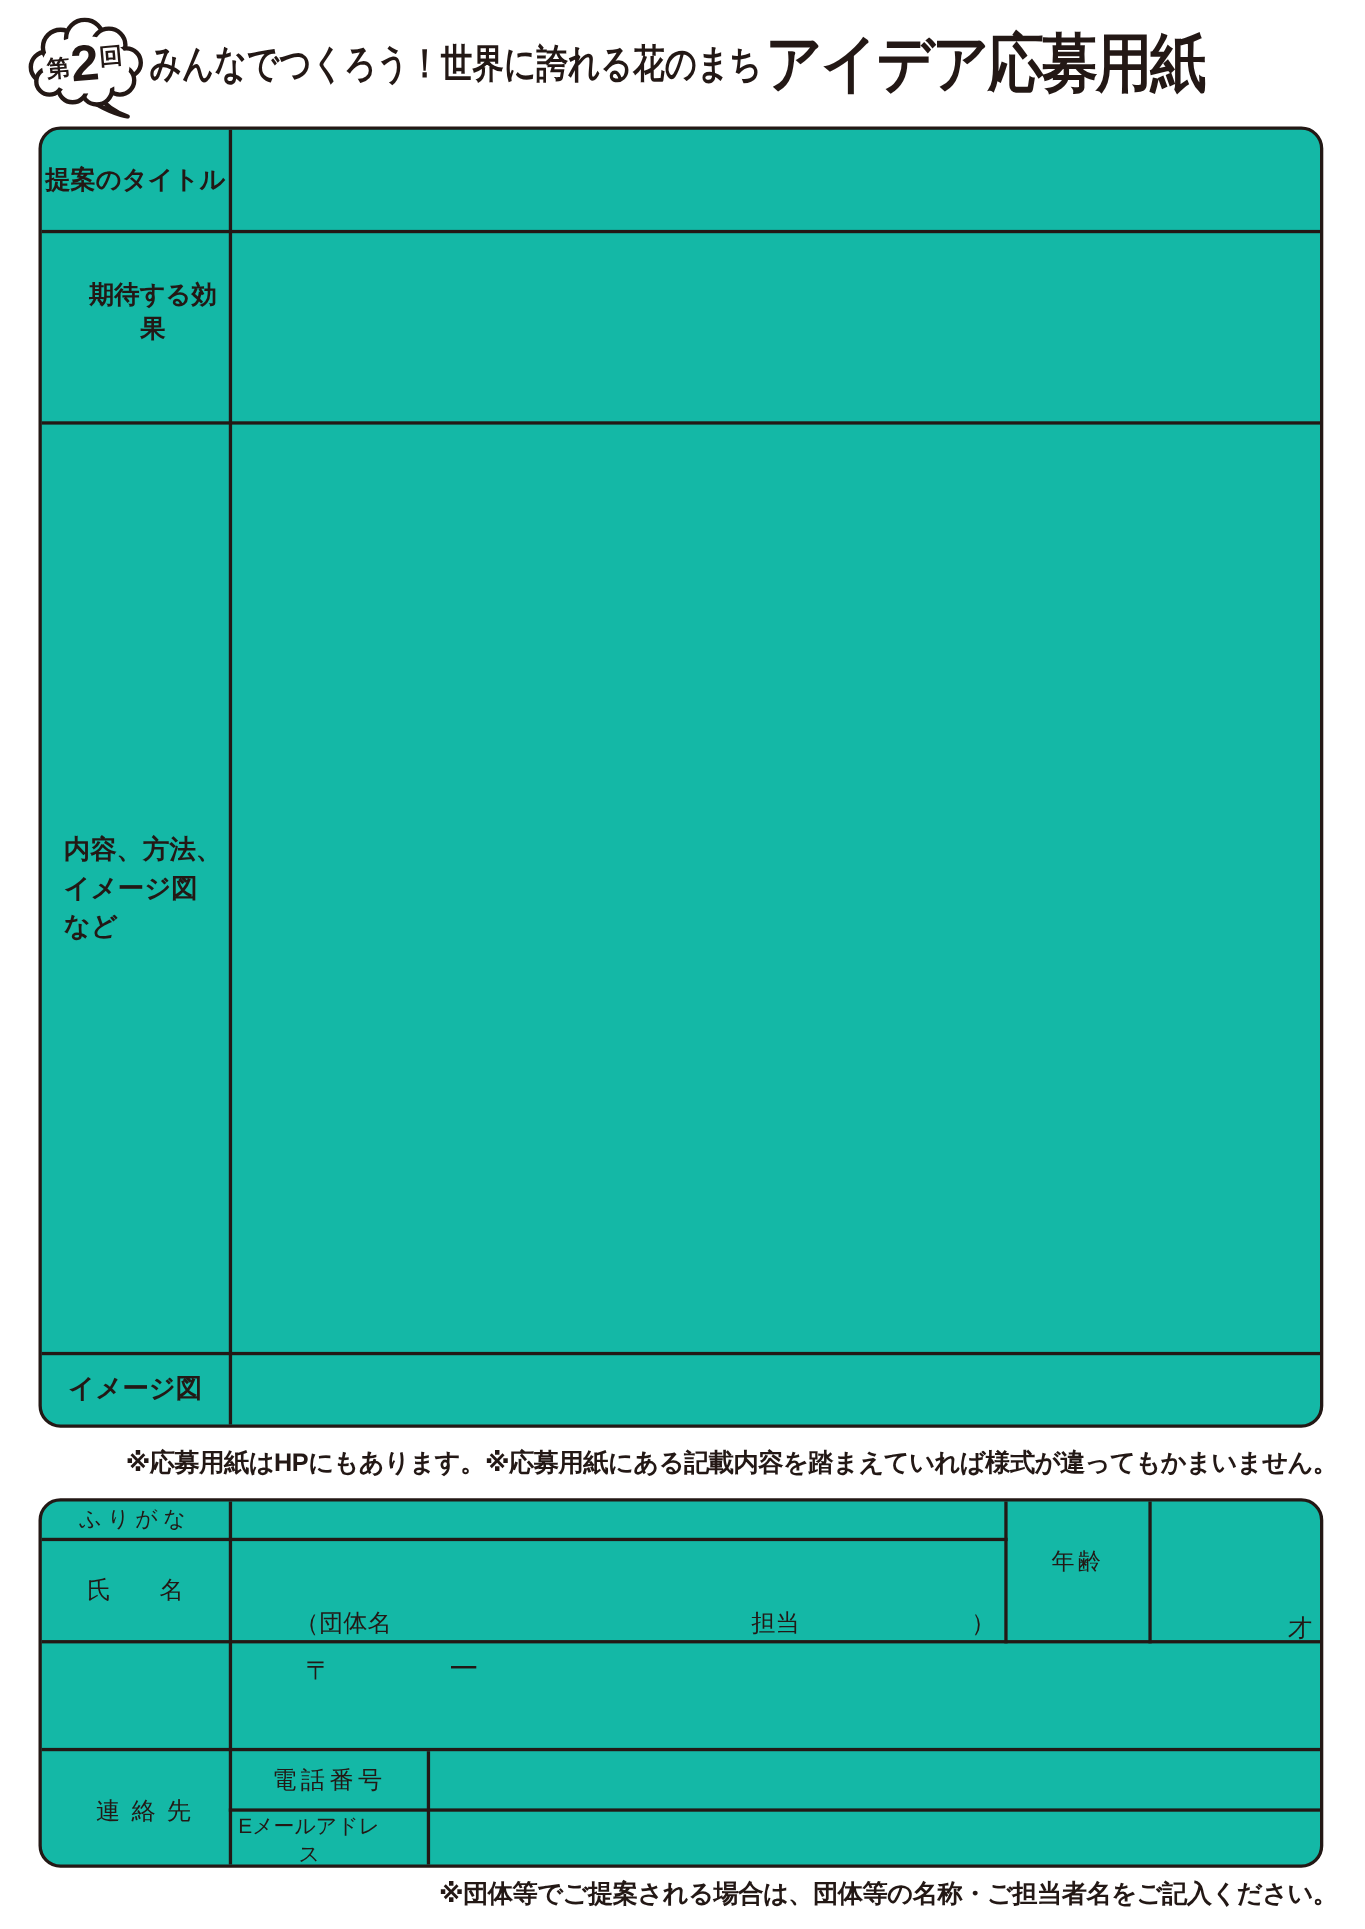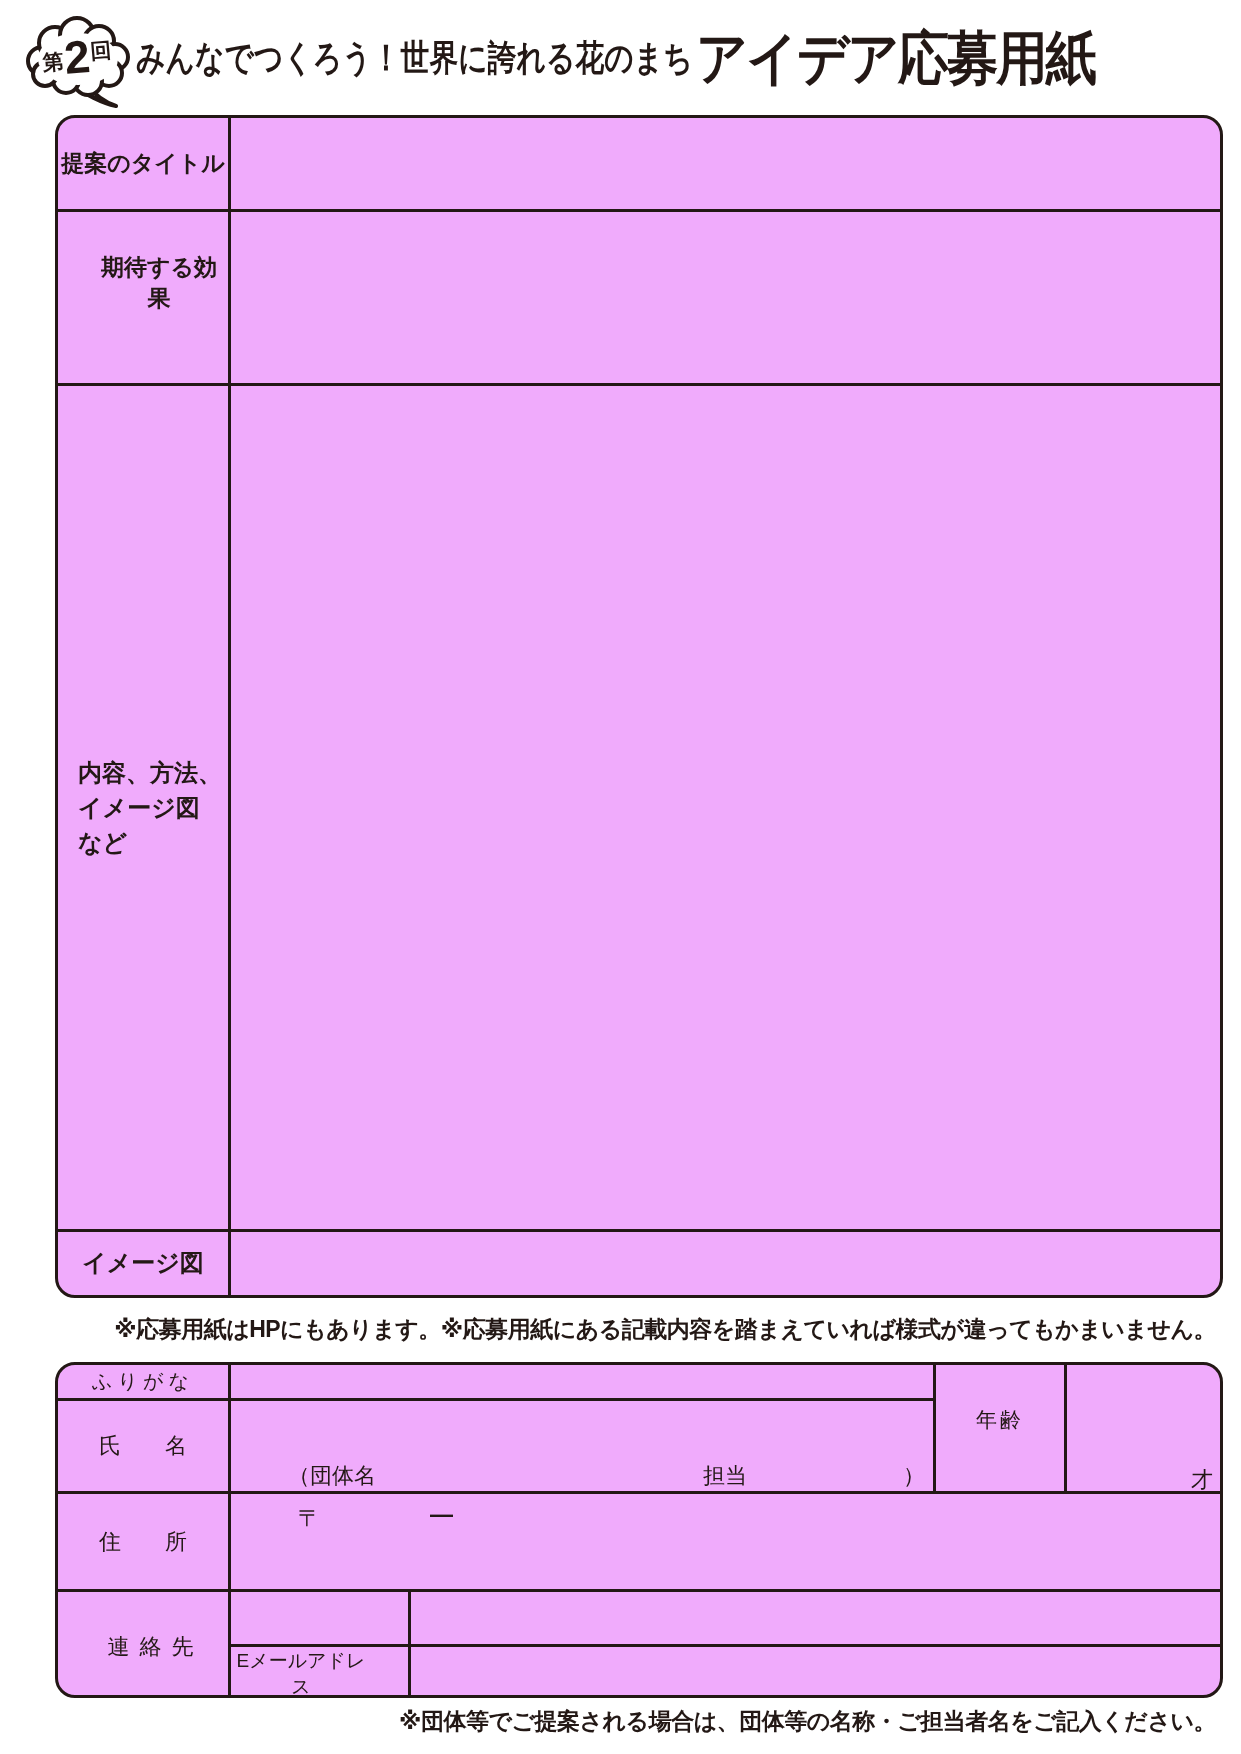--- a/index.html
+++ b/index.html
@@ -27,21 +27,21 @@
     transform-origin:left center; line-height:1;
   }
   .main-title {
     position:absolute; left:696px; top:26px; font-size:58px; font-weight:bold;
     letter-spacing:-2px; white-space:nowrap; transform:scaleX(0.88);
     transform-origin:left center; line-height:1.1;
   }
   
   .tbl {
     position:absolute; left:35px; width:1168px;
-    border:3.5px solid #231815; border-radius:20px; background:#f0abfc;margin-left:20px;
+    border:3.5px solid #231815; border-radius:20px; background:#14b8a6;
   }
   .vline, .hline { position:absolute; background:#231815; }
   .cell-label {
     position:absolute; display:flex; align-items:center; justify-content:center;
     text-align:center; line-height:1.35;
   }
   .field { position:absolute; }
   
   .tbl1 { top:115px; height:1183px; }
   .tbl1 .col-div { left:170px; top:0; bottom:0; width:3px; }
@@ -149,32 +149,32 @@
     <div class="hline t2-h1"></div>
     <div class="vline t2-age-v1"></div>
     <div class="vline t2-age-v2"></div>
     <div class="hline t2-h2"></div>
     <div class="hline t2-h3"></div>
     <div class="vline t2-sub-v"></div>
     <div class="hline t2-h4"></div>
 
     <div class="cell-label t2-furigana-label">ふりがな</div>
     <div class="cell-label t2-name-label">氏　　名</div>
-    <div class="cell-label t2-addr-label">住　　所</div>
     <div class="cell-label t2-contact-label">連 絡 先</div>
     <div class="cell-label t2-age-label">年齢</div>
     <span class="t2-age-unit">才</span>
 
     <span class="t2-group-open">（団体名</span>
     <span class="t2-group-tanto">担当</span>
     <span class="t2-group-close">）</span>
 
     <span class="t2-postal-mark">〒</span>
     <span class="t2-postal-dash">—</span>
 
+    <div class="cell-label t2-phone-label">電話番号</div>
     <div class="cell-label t2-email-label">Eメールアドレス</div>
 
     <div class="field" style="left:173px; top:0; width:702px; height:33px;"></div>
     <div class="field" style="left:173px; top:36px; width:702px; height:57px;"></div>
     <div class="field" style="left:1009px; top:0; width:155px; height:96px;"></div>
     <div class="field" style="left:173px; top:129px; right:0; height:95px;"></div>
     <div class="field" style="left:353px; top:227px; right:0; height:52px;"></div>
     <div class="field" style="left:353px; top:282px; right:0; height:54px;"></div>
   </div>
 

